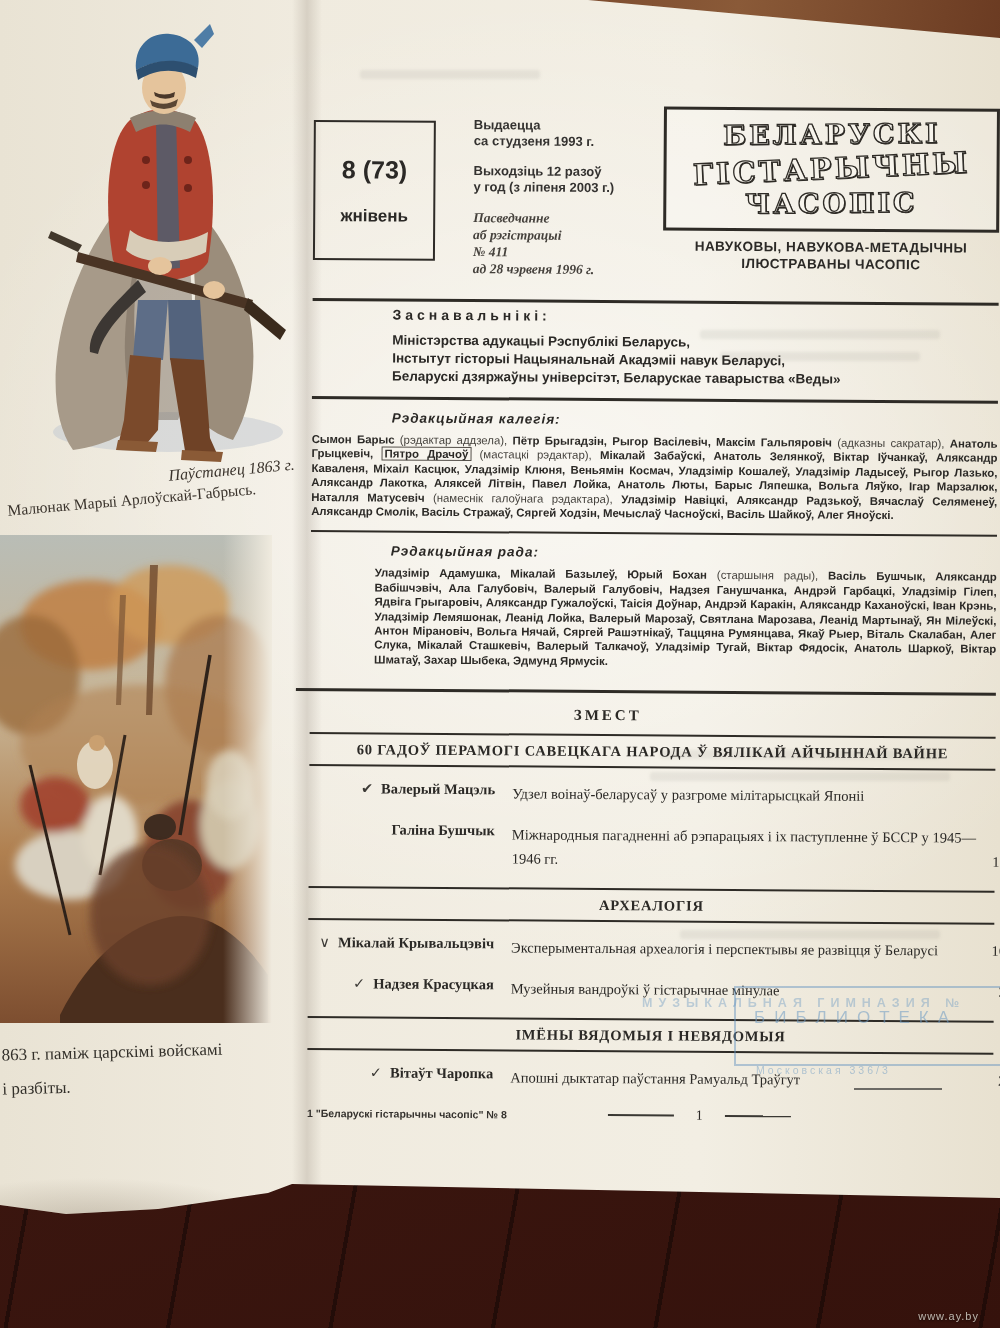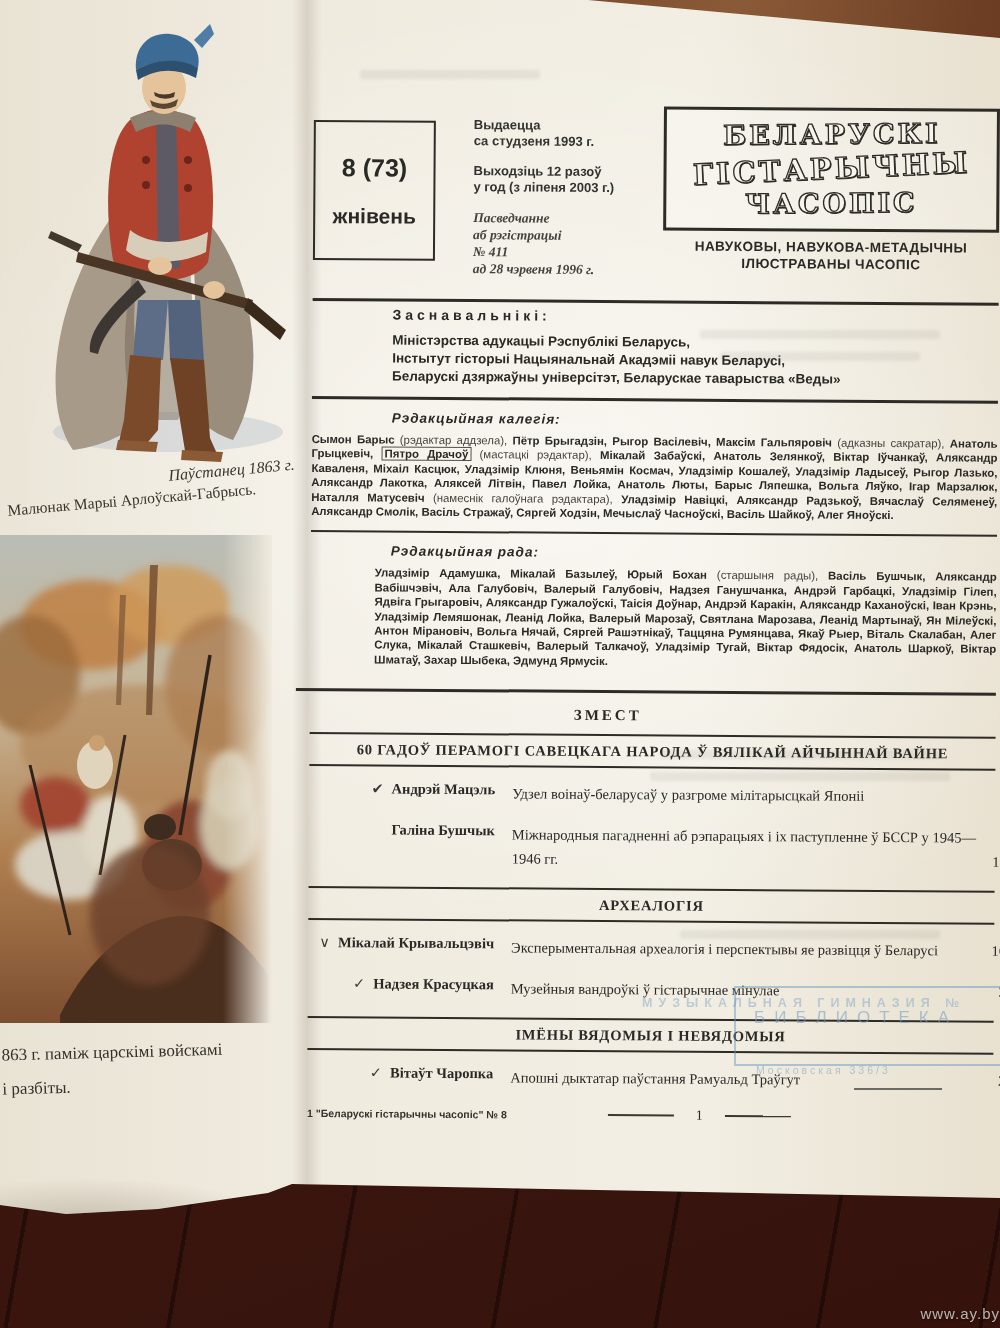--- a/index.html
+++ b/index.html
@@ -32,21 +32,21 @@
   .painting{position:absolute;left:0;top:535px;width:272px;height:488px;}
   .caption-painting{position:absolute;left:2px;top:1035px;width:268px;transform:rotate(-1.5deg);
     font-family:"Liberation Serif",serif;font-size:17px;color:#33302a;line-height:34px;}
 
   
   .content{position:absolute;left:314px;top:104px;width:686px;transform:rotate(.4deg);transform-origin:0 0;color:#2b2926;}
   .hdr{display:flex;}
   .issue-box{flex:0 0 118px;height:136px;border:2.5px solid #2e2b27;margin-top:16px;
     display:flex;flex-direction:column;align-items:center;justify-content:center;gap:22px;}
   .issue-num{font-size:25px;font-weight:bold;}
-  .issue-month{font-size:21px;font-weight:bold;}
+  .issue-month{font-size:17px;font-weight:bold;}
   .pubinfo{flex:0 0 178px;margin-left:38px;margin-top:12px;font-size:13px;font-weight:bold;line-height:16px;color:#343230;}
   .pubinfo .blk{margin-bottom:14px;}
   .pubinfo .reg{font-family:"Liberation Serif",serif;font-style:italic;font-weight:600;font-size:13.5px;line-height:17px;color:#45413c;}
   .mast{flex:1;margin-left:12px;}
   .mast-box{border:3px solid #2e2b26;padding:8px 4px 10px;text-align:center;background:rgba(255,255,255,.25);}
   .mast-box .t{display:block;font-family:"DejaVu Serif",serif;font-weight:bold;color:#f7f4ec;
     -webkit-text-stroke:1.3px #2e2b26;text-shadow:1px 1px 0 #2e2b26;letter-spacing:3px;}
   .mast-box .t1{font-size:27px;transform:rotate(-1deg);}
   .mast-box .t2{font-size:29px;transform:rotate(-3deg);margin-top:2px;}
   .mast-box .t3{font-size:27px;transform:rotate(-1deg);margin-top:2px;}
@@ -84,21 +84,21 @@
   .stamp{position:absolute;left:636px;top:972px;width:380px;height:125px;pointer-events:none;
     color:#6f9cc4;font-family:"Liberation Sans",sans-serif;}
   .stamp .s1{position:absolute;left:6px;top:18px;font-size:12.5px;font-weight:bold;letter-spacing:6px;
     opacity:.42;filter:blur(.4px);white-space:nowrap;margin-top:6px;}
   .stamp .rect{position:absolute;left:98px;top:14px;width:300px;height:76px;border:2px solid rgba(95,145,190,.45);}
   .stamp .s2{position:absolute;left:118px;top:36px;font-size:17px;font-weight:normal;letter-spacing:9px;
     opacity:.55;filter:blur(.3px);}
   .stamp .s3{position:absolute;left:120px;top:92px;font-size:10.5px;letter-spacing:3px;opacity:.5;filter:blur(.3px);white-space:nowrap;}
   .stamp .pen{position:absolute;left:218px;top:116px;width:88px;height:2px;background:rgba(40,40,40,.65);}
 
-  .watermark{position:absolute;right:0;bottom:6px;font-size:15px;color:rgba(225,220,210,.8);
+  .watermark{position:absolute;right:21px;bottom:6px;font-size:11px;color:rgba(225,220,210,.8);
     text-shadow:0 1px 2px rgba(0,0,0,.6);letter-spacing:1px;}
 </style>
 </head>
 <body>
 
 <div class="photo">
   <div class="wood-corner"></div>
 
   <div class="paper">
     <div class="gutter"></div>
@@ -265,21 +265,21 @@
 
       <div class="rule" style="margin-top:22px;margin-left:-14px;"></div>
 
       <div class="toc">
         <div class="toc-head">ЗМЕСТ</div>
         <div id="toc-body">
             <div class="toc-sec">60 ГАДОЎ ПЕРАМОГІ САВЕЦКАГА НАРОДА Ў ВЯЛІКАЙ АЙЧЫННАЙ ВАЙНЕ</div>
             <div class="toc-row">
               <div class="toc-left">
                 <span class="toc-check">✔</span>
-                <span>Андрэй Мацэль</span>
+                <span>Валерый Мацэль</span>
               </div>
               <div class="toc-title">Удзел воінаў-беларусаў у разгроме мілітарысцкай Японіі</div>
               <div class="toc-page">3</div>
             </div>
             <div class="toc-row">
               <div class="toc-left">
                 <span>Галіна Бушчык</span>
               </div>
               <div class="toc-title">Міжнародныя пагадненні аб рэпарацыях і іх паступленне ў БССР у 1945—1946 гг.</div>
               <div class="toc-page">10</div>

